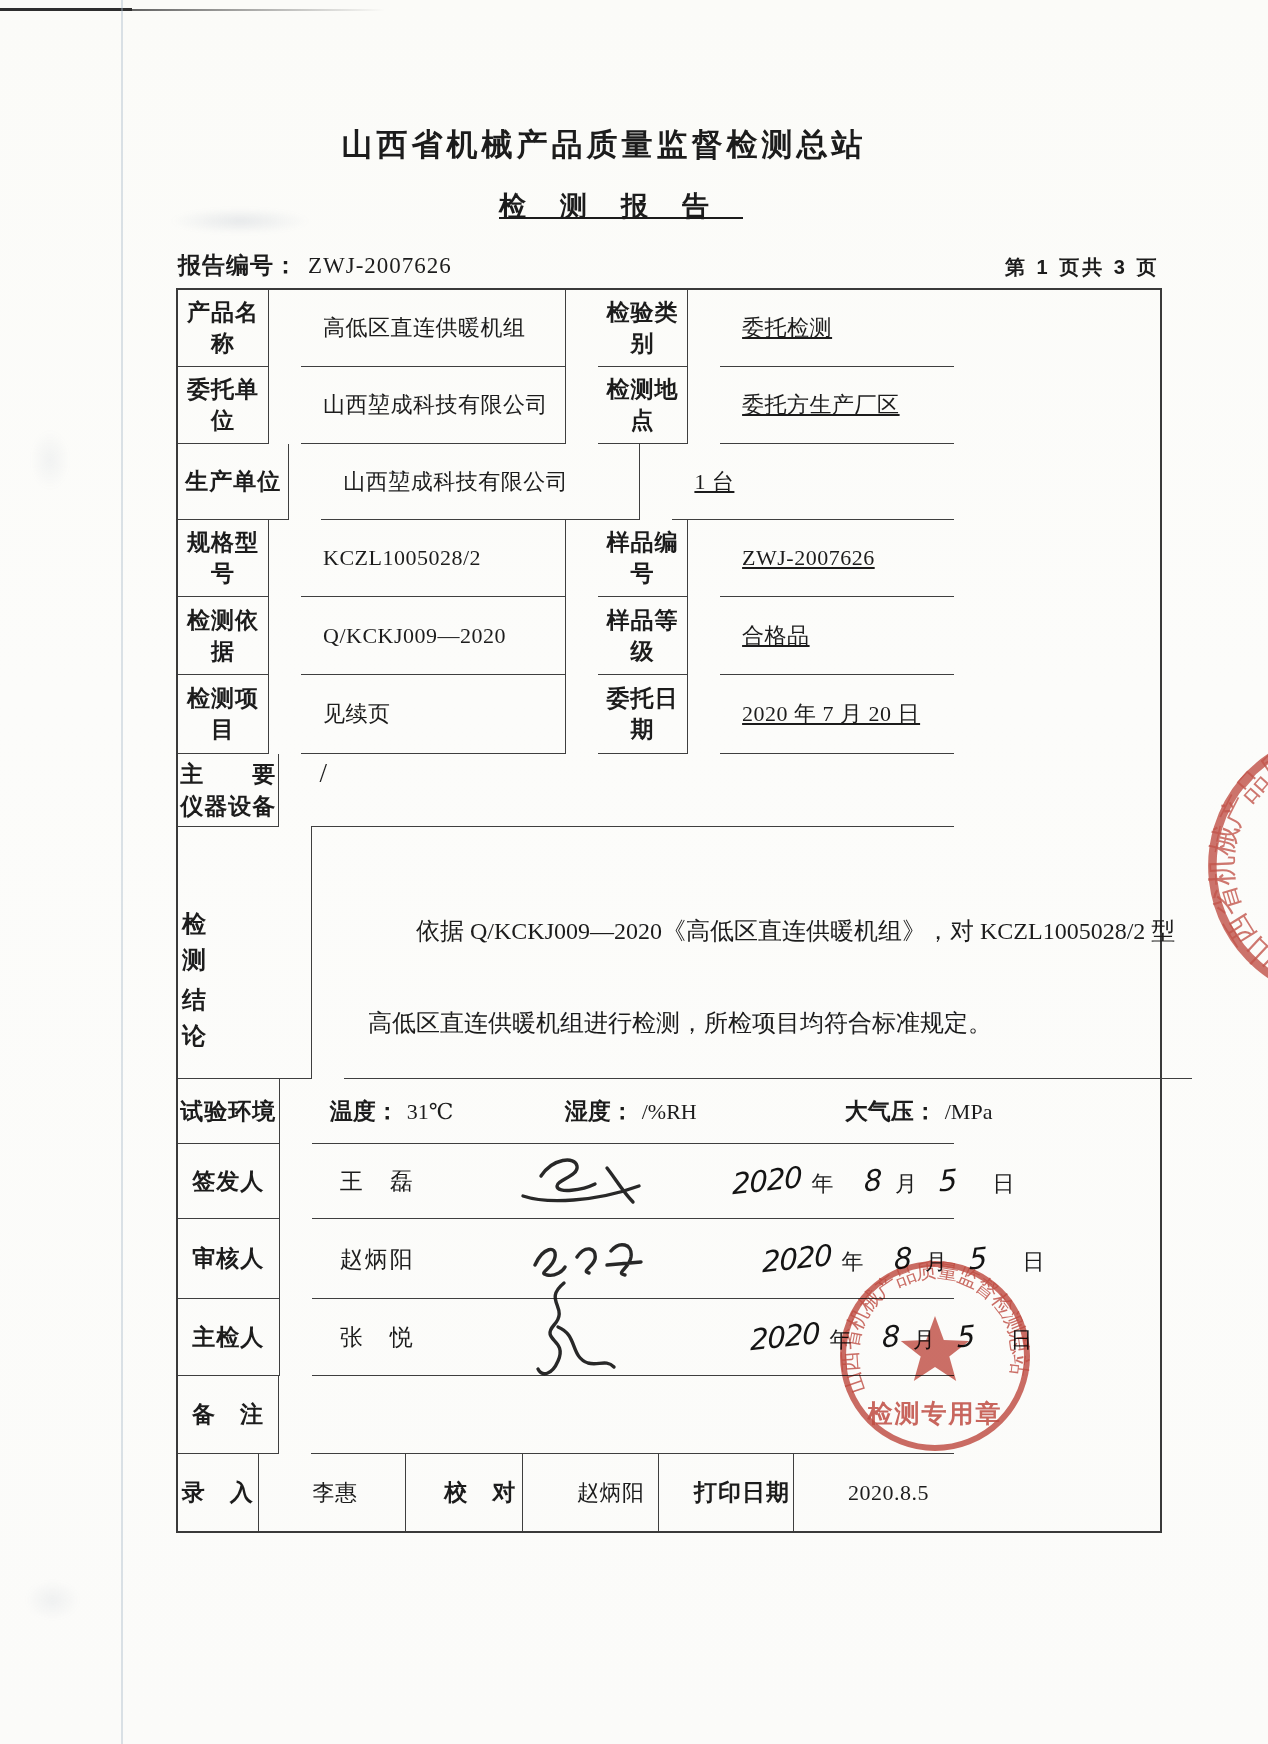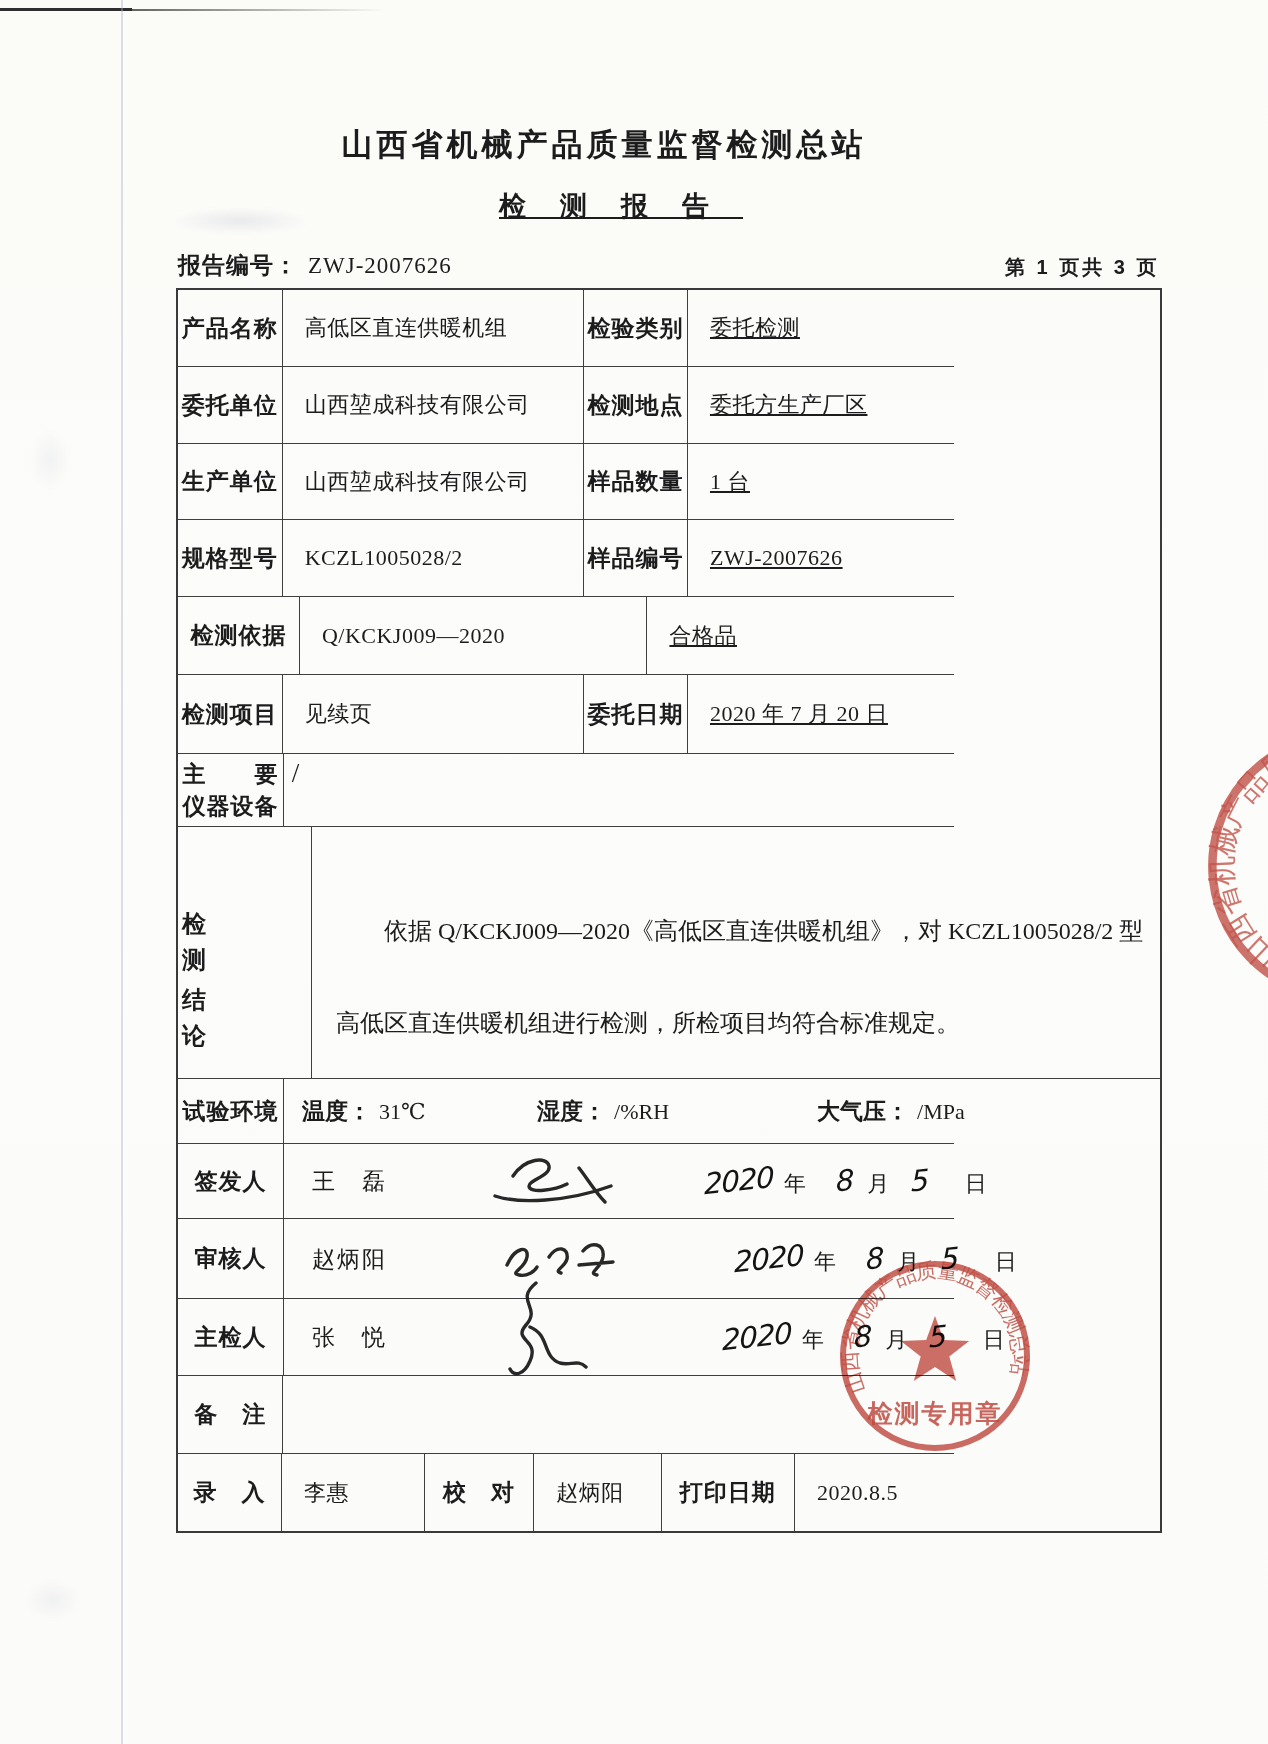--- a/index.html
+++ b/index.html
@@ -23,21 +23,21 @@
   .org-title{position:absolute;top:124px;left:0;width:1208px;text-align:center;
     font-family:"Liberation Serif","DejaVu Serif",serif;font-weight:bold;font-size:31px;letter-spacing:4px;z-index:2;}
   .report-title{position:absolute;top:188px;left:0;width:1208px;text-align:center;padding-left:34px;box-sizing:border-box;
     font-family:"Liberation Serif","DejaVu Serif",serif;font-weight:bold;font-size:27px;letter-spacing:34px;z-index:2;text-decoration:underline;}
   .report-no{position:absolute;top:250px;left:178px;z-index:2;font-size:23px;}
   .report-no .lbl{font-weight:bold;letter-spacing:1px;}
   .report-no .val{font-family:"Liberation Serif","DejaVu Serif",serif;margin-left:10px;letter-spacing:1px;}
   .page-info{position:absolute;top:254px;left:1005px;z-index:2;font-size:20px;font-weight:600;letter-spacing:3px;}
   
   .tbl{position:absolute;left:176px;top:288px;width:982px;border:2px solid #3a3a3a;z-index:2;background:transparent;}
-  .row{display:flex;width:776px;}
+  .row{display:flex;width:776px;gap:32px;}
   .cell{box-sizing:border-box;border-right:1.6px solid #3f3f3f;border-bottom:1.6px solid #3f3f3f;
     display:flex;align-items:center;overflow:visible;}
   .cell.last{border-right:none;}
   .row.lastrow .cell{border-bottom:none;}
   .w1{width:134px;} .w2{width:380px;} .w3{width:133px;} .w4{width:335px;text-decoration:underline;}
   .wlab{width:134px;} .wval{width:848px;}
   .bw1{width:134px;} .bw2{width:178px;} .bw3{width:141px;} .bw4{width:158px;} .bw5{width:172px;} .bw6{width:199px;}
   .lblc{justify-content:center;font-weight:bold;font-size:23px;letter-spacing:1px;text-align:center;}
   .valc{padding-left:22px;font-family:"Liberation Serif","DejaVu Serif",serif;font-size:22px;letter-spacing:.5px;}
   .lbl2line{flex-direction:column;justify-content:center;line-height:32px;}
@@ -100,34 +100,34 @@
     <div class="row" style="height:77px">
       <div class="cell lblc w1">委托单位</div>
       <div class="cell valc w2">山西堃成科技有限公司</div>
       <div class="cell lblc w3">检测地点</div>
       <div class="cell valc w4 last">委托方生产厂区</div>
     </div>
 
     <div class="row" style="height:76px">
       <div class="cell lblc w1">生产单位</div>
       <div class="cell valc w2">山西堃成科技有限公司</div>
-      <div class="cell lblc w3">样品数量</div>
       <div class="cell valc w4 last">1 台</div>
     </div>
 
     <div class="row" style="height:77px">
       <div class="cell lblc w1">规格型号</div>
       <div class="cell valc w2">KCZL1005028/2</div>
       <div class="cell lblc w3">样品编号</div>
       <div class="cell valc w4 last">ZWJ-2007626</div>
     </div>
 
     <div class="row" style="height:78px">
       <div class="cell lblc w1">检测依据</div>
       <div class="cell valc w2">Q/KCKJ009—2020</div>
+      <div class="cell lblc w3">样品等级</div>
       <div class="cell valc w4 last">合格品</div>
     </div>
 
     <div class="row" style="height:79px">
       <div class="cell lblc w1">检测项目</div>
       <div class="cell valc w2">见续页</div>
       <div class="cell lblc w3">委托日期</div>
       <div class="cell valc w4 last">2020 年 7 月 20 日</div>
     </div>
 

